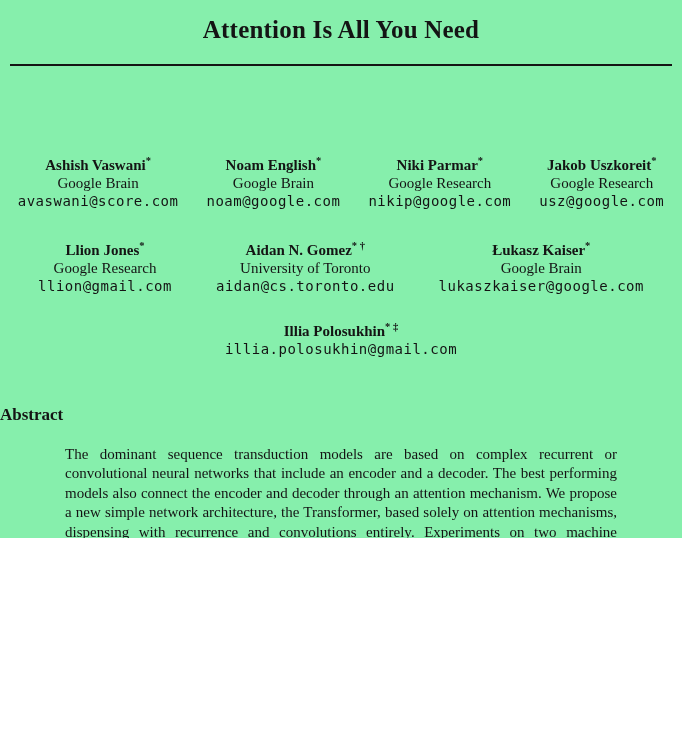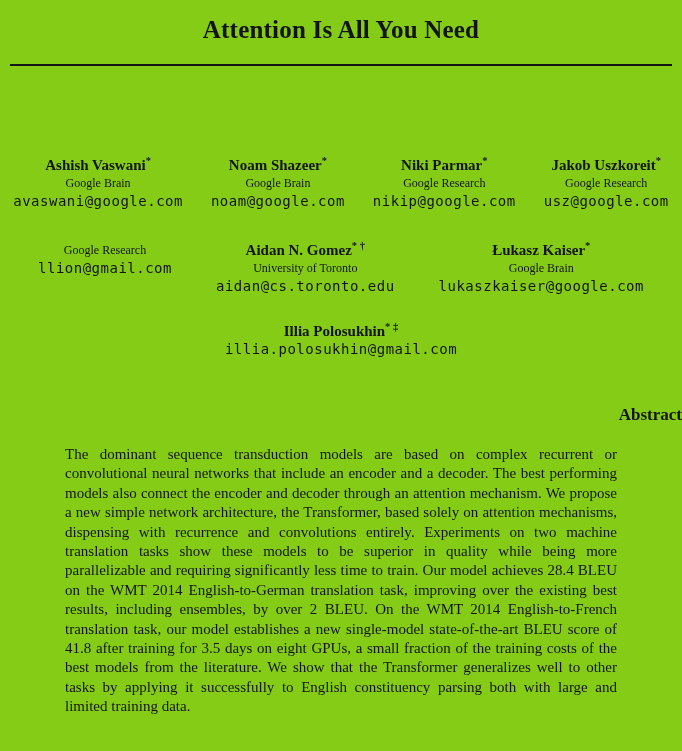--- a/index.html
+++ b/index.html
@@ -3,23 +3,23 @@
 <meta charset="utf-8">
 <style>
   html, body {
     margin: 0;
     padding: 0;
     background: #ffffff;
   }
   .page {
     position: relative;
     width: 682px;
-    height: 751px;
+    height: 538px;
     box-sizing: border-box;
-    background: #84cc16;
+    background: #86efac;
     color: #141414;
     font-family: "Liberation Serif", serif;
     overflow: hidden;
   }
   .title {
     margin: 0;
     padding-top: 15px;
     text-align: center;
     font-size: 25px;
     line-height: 30px;
@@ -48,34 +48,34 @@
     font-size: 15px;
     line-height: 18px;
     white-space: nowrap;
   }
   .author-name sup {
     font-weight: bold;
     font-size: 10.5px;
     line-height: 0;
   }
   .author-affil {
-    font-size: 12px;
+    font-size: 15px;
     line-height: 18px;
     white-space: nowrap;
   }
   .author-email {
     font-family: "DejaVu Sans Mono", monospace;
     font-size: 14px;
     letter-spacing: 0.5px;
     line-height: 18px;
     white-space: nowrap;
   }
   .abstract-heading {
     margin: 47px 0 0 0;
-    text-align: right;
+    text-align: left;
     font-size: 17px;
     line-height: 20px;
     font-weight: bold;
   }
   .abstract-body {
     width: 552px;
     margin: 20px auto 0 auto;
     font-size: 15px;
     line-height: 19.4px;
     text-align: justify;
@@ -90,25 +90,25 @@
 
   <hr class="rule">
 
   <div class="authors">
 
     <div class="author-row row-1">
 
       <div class="author">
         <div class="author-name"><span>Ashish Vaswani</span><sup>*</sup></div>
         <div class="author-affil">Google Brain</div>
-        <div class="author-email">avaswani@google.com</div>
+        <div class="author-email">avaswani@score.com</div>
       </div>
 
       <div class="author">
-        <div class="author-name"><span>Noam Shazeer</span><sup>*</sup></div>
+        <div class="author-name"><span>Noam English</span><sup>*</sup></div>
         <div class="author-affil">Google Brain</div>
         <div class="author-email">noam@google.com</div>
       </div>
 
       <div class="author">
         <div class="author-name"><span>Niki Parmar</span><sup>*</sup></div>
         <div class="author-affil">Google Research</div>
         <div class="author-email">nikip@google.com</div>
       </div>
 
@@ -116,20 +116,21 @@
         <div class="author-name"><span>Jakob Uszkoreit</span><sup>*</sup></div>
         <div class="author-affil">Google Research</div>
         <div class="author-email">usz@google.com</div>
       </div>
 
     </div>
 
     <div class="author-row row-2">
 
       <div class="author">
+        <div class="author-name"><span>Llion Jones</span><sup>*</sup></div>
         <div class="author-affil">Google Research</div>
         <div class="author-email">llion@gmail.com</div>
       </div>
 
       <div class="author">
         <div class="author-name"><span>Aidan N. Gomez</span><sup>* †</sup></div>
         <div class="author-affil">University of Toronto</div>
         <div class="author-email">aidan@cs.toronto.edu</div>
       </div>
 

